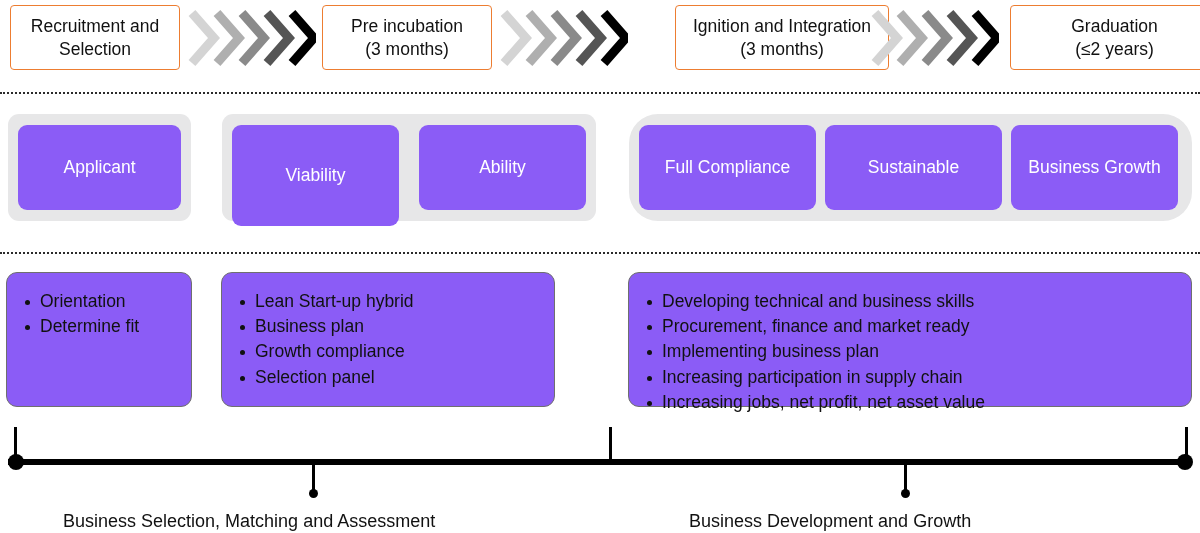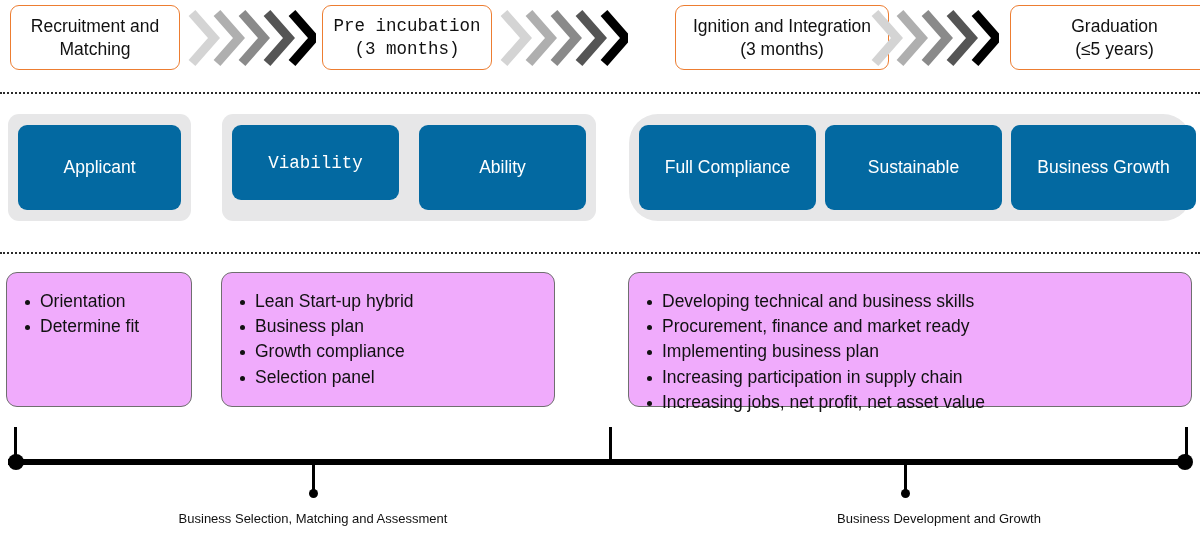--- a/index.html
+++ b/index.html
@@ -12,21 +12,21 @@
     position:relative;
   }
   #stage{position:relative;width:1200px;height:533px;}
 
   
   .phase-row{position:absolute;left:0;top:0;width:1200px;height:92px;}
   .phase-pill{
     position:absolute;
     box-sizing:border-box;
     border:1.6px solid #ED7D31;
-    border-radius:9px;
+    border-radius:4px;
     background:#ffffff;
     display:flex;align-items:center;justify-content:center;
     text-align:center;
     font-size:17.5px;
     line-height:1.28;
     color:#111111;
     padding:2px 6px;
   }
   .chev-group{position:absolute;display:flex;align-items:center;}
   .chev{display:block;}
@@ -40,34 +40,34 @@
   
   .group-band{position:absolute;top:114px;height:107px;}
   .group-wrap{
     position:absolute;top:0;height:107px;
     background:#E7E7E8;
     border-radius:11px;
     box-sizing:border-box;
   }
   .dark-card{
     position:absolute;
-    background:#0369a1;
+    background:#8b5cf6;
     border-radius:9px;
     display:flex;align-items:center;justify-content:center;
     color:#ffffff;
     font-size:17.5px;
     box-sizing:border-box;
     text-align:center;
     padding:0 6px;
   }
 
   
   .bullet-panel{
     position:absolute;
-    background:#f0abfc;
+    background:#8b5cf6;
     border:1.4px solid #6f6f6f;
     border-radius:11px;
     box-sizing:border-box;
     padding:16px 14px 14px 16px;
   }
   .bullet-panel ul{margin:0;padding:0;list-style:none;}
   .bullet-panel li{
     font-size:17.5px;
     line-height:1.44;
     color:#111111;
@@ -97,53 +97,53 @@
   .tl-dot-big{
     position:absolute;width:16px;height:16px;border-radius:50%;
     background:#000000;
   }
   .tl-dot-small{
     position:absolute;width:9px;height:9px;border-radius:50%;
     background:#000000;
   }
   .tl-label{
     position:absolute;
-    font-size:13px;
-    color:#111111;
-    text-align:center;
+    font-size:18px;
+    color:#111111;
+    text-align:left;
     white-space:nowrap;
   }
 </style>
 </head>
 <body>
 
 <div id="stage">
 
   <div class="phase-row">
 
     <div class="phase-pill" style="left:10px;top:5px;width:170px;height:65px;">
       <span>
         <span>Recruitment and</span><br>
-        <span>Matching</span>
+        <span>Selection</span>
       </span>
     </div>
 
     <div class="chev-group" style="left:186px;top:7px;">
       <svg class="chev" width="130" height="62" viewBox="0 0 130 62" aria-hidden="true">
         <g fill="none" stroke-width="9" stroke-linecap="butt" stroke-linejoin="miter">
           <polyline points="6,6 28,31 6,56" stroke="#D4D4D4"></polyline>
           <polyline points="31,6 53,31 31,56" stroke="#AFAFAF"></polyline>
           <polyline points="56,6 78,31 56,56" stroke="#8A8A8A"></polyline>
           <polyline points="81,6 103,31 81,56" stroke="#555555"></polyline>
           <polyline points="106,6 128,31 106,56" stroke="#000000"></polyline>
         </g>
       </svg>
     </div>
 
-    <div class="phase-pill" style="left:322px;top:5px;width:170px;height:65px;font-family:Liberation Mono, monospace;">
+    <div class="phase-pill" style="left:322px;top:5px;width:170px;height:65px;">
       <span>
         <span>Pre incubation</span><br>
         <span>(3 months)</span>
       </span>
     </div>
 
     <div class="chev-group" style="left:498px;top:7px;">
       <svg class="chev" width="130" height="62" viewBox="0 0 130 62" aria-hidden="true">
         <g fill="none" stroke-width="9" stroke-linecap="butt" stroke-linejoin="miter">
           <polyline points="6,6 28,31 6,56" stroke="#D4D4D4"></polyline>
@@ -170,52 +170,52 @@
           <polyline points="56,6 78,31 56,56" stroke="#8A8A8A"></polyline>
           <polyline points="81,6 103,31 81,56" stroke="#555555"></polyline>
           <polyline points="106,6 128,31 106,56" stroke="#000000"></polyline>
         </g>
       </svg>
     </div>
 
     <div class="phase-pill" style="left:1010px;top:5px;width:209px;height:65px;">
       <span>
         <span>Graduation</span><br>
-        <span>(≤5 years)</span>
+        <span>(≤2 years)</span>
       </span>
     </div>
   </div>
 
   <div class="dotted" style="top:92px;"></div>
 
   <div class="group-band" style="left:0;width:1200px;">
 
     <div class="group-wrap" style="left:8px;width:183px;">
       <div class="dark-card" style="left:10px;top:11px;width:163px;height:85px;">
         <span>Applicant</span>
       </div>
     </div>
 
     <div class="group-wrap" style="left:222px;width:374px;">
-      <div class="dark-card" style="left:10px;top:11px;width:167px;height:75px;font-family:Liberation Mono, monospace;">
+      <div class="dark-card" style="left:10px;top:11px;width:167px;height:101px;">
         <span>Viability</span>
       </div>
       <div class="dark-card" style="left:197px;top:11px;width:167px;height:85px;">
         <span>Ability</span>
       </div>
     </div>
 
     <div class="group-wrap" style="left:629px;width:563px;border-radius:29px;">
       <div class="dark-card" style="left:10px;top:11px;width:177px;height:85px;">
         <span>Full Compliance</span>
       </div>
       <div class="dark-card" style="left:196px;top:11px;width:177px;height:85px;align-items:center;">
         <span>Sustainable</span>
       </div>
-      <div class="dark-card" style="left:382px;top:11px;width:185px;height:85px;">
+      <div class="dark-card" style="left:382px;top:11px;width:167px;height:85px;">
         <span>Business Growth</span>
       </div>
     </div>
   </div>
 
   <div class="dotted" style="top:252px;"></div>
 
   <div class="bullet-panel" style="left:6px;top:272px;width:186px;height:135px;">
     <ul>
       <li>Orientation</li>

